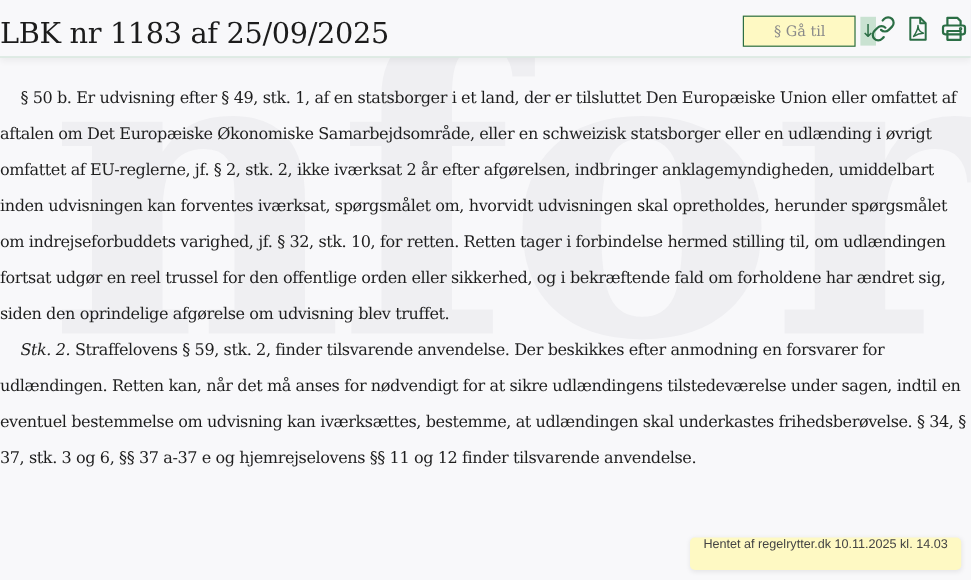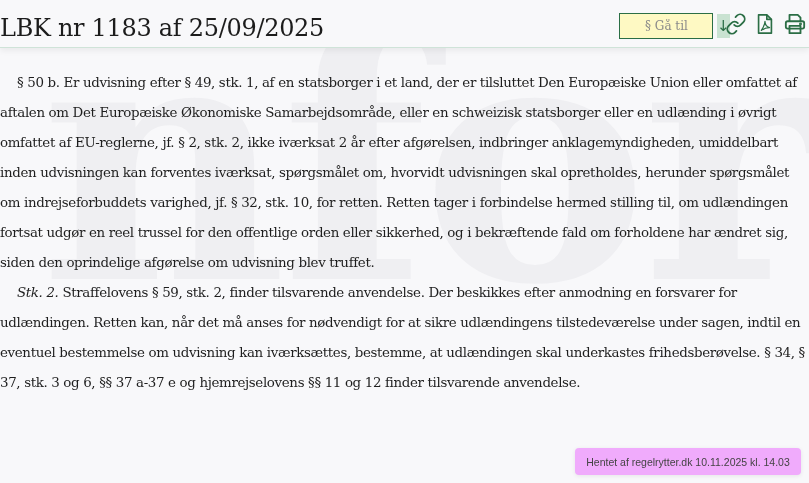--- a/index.html
+++ b/index.html
@@ -44,24 +44,24 @@
   }
   .icon-btn { position:absolute; top:13px; width:22px; height:22px; cursor:pointer; }
   .content {
     position:absolute; left:0; top:68px; width:809px; z-index:1;
     font-size:13.4px; line-height:30px; letter-spacing:-0.35px;
   }
   .content p { margin:0; text-indent:17px; }
   .content em { }
   .footer-note {
     position:absolute; left:575px; top:448px; width:226px; height:27px;
-    background:#f0abfc; border-radius:4px; z-index:2;
+    background:#fef9c3; border-radius:4px; z-index:2;
     box-shadow:0 1px 4px rgba(0,0,0,0.08);
     font-family:"Liberation Sans", "DejaVu Sans", sans-serif; font-size:10.5px; color:#444;
-    display:flex; align-items:center; justify-content:center;
+    display:flex; align-items:flex-start; justify-content:center;
   }
 </style>
 </head>
 <body>
 
 <div class="watermark">nform</div>
 
 <div class="header">
   <div class="title">LBK nr 1183 af 25/09/2025</div>
 

